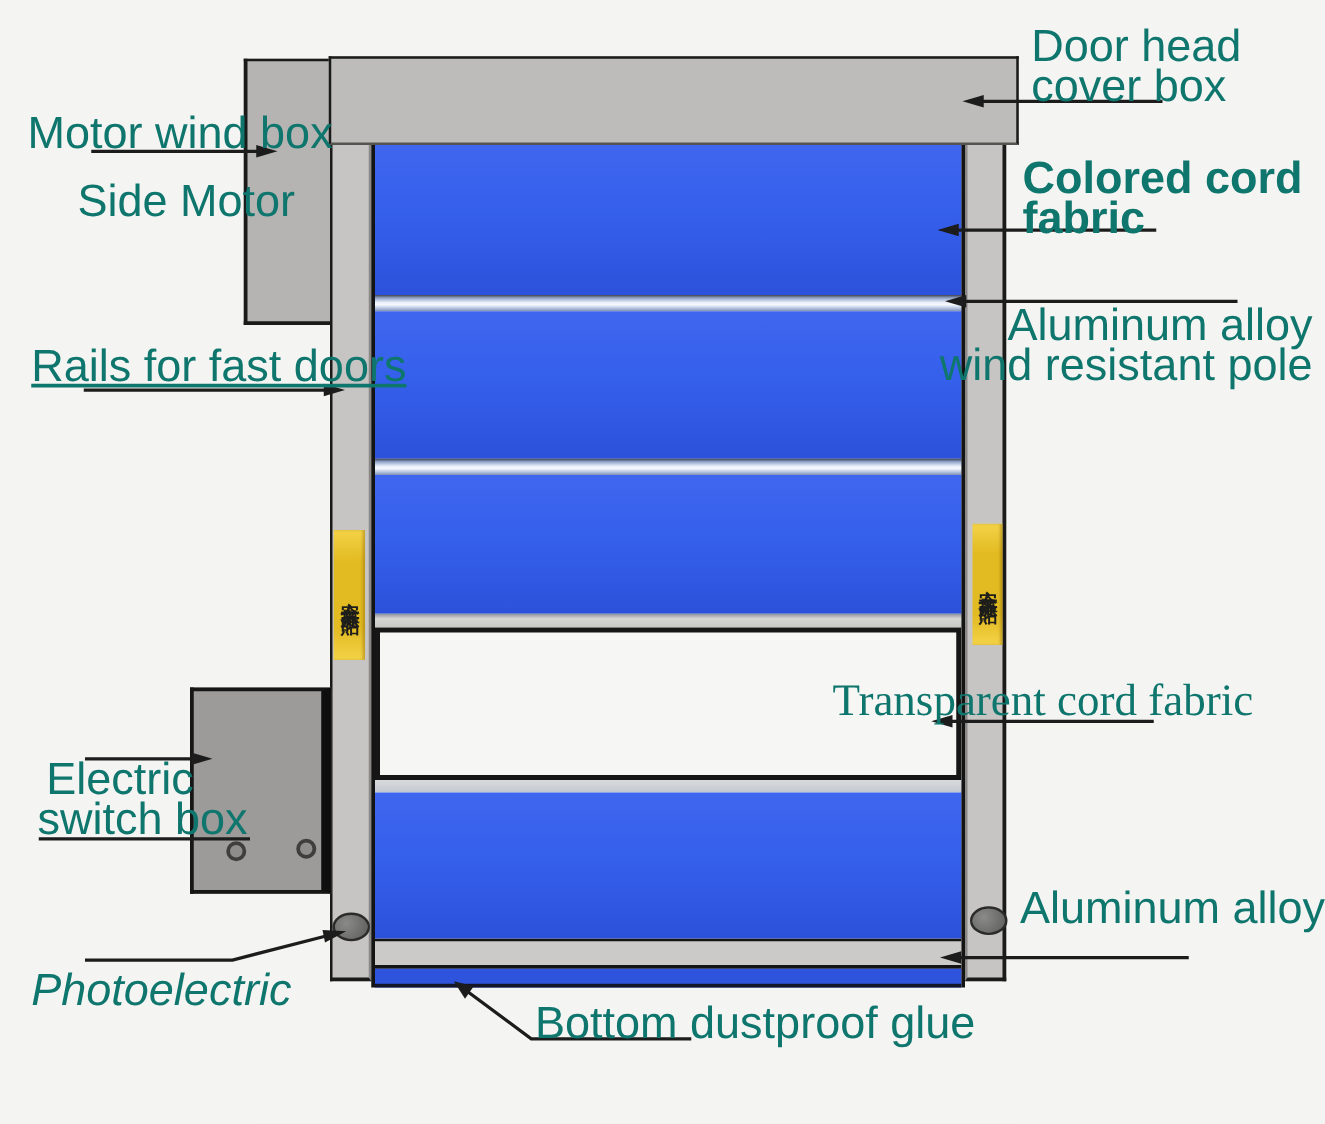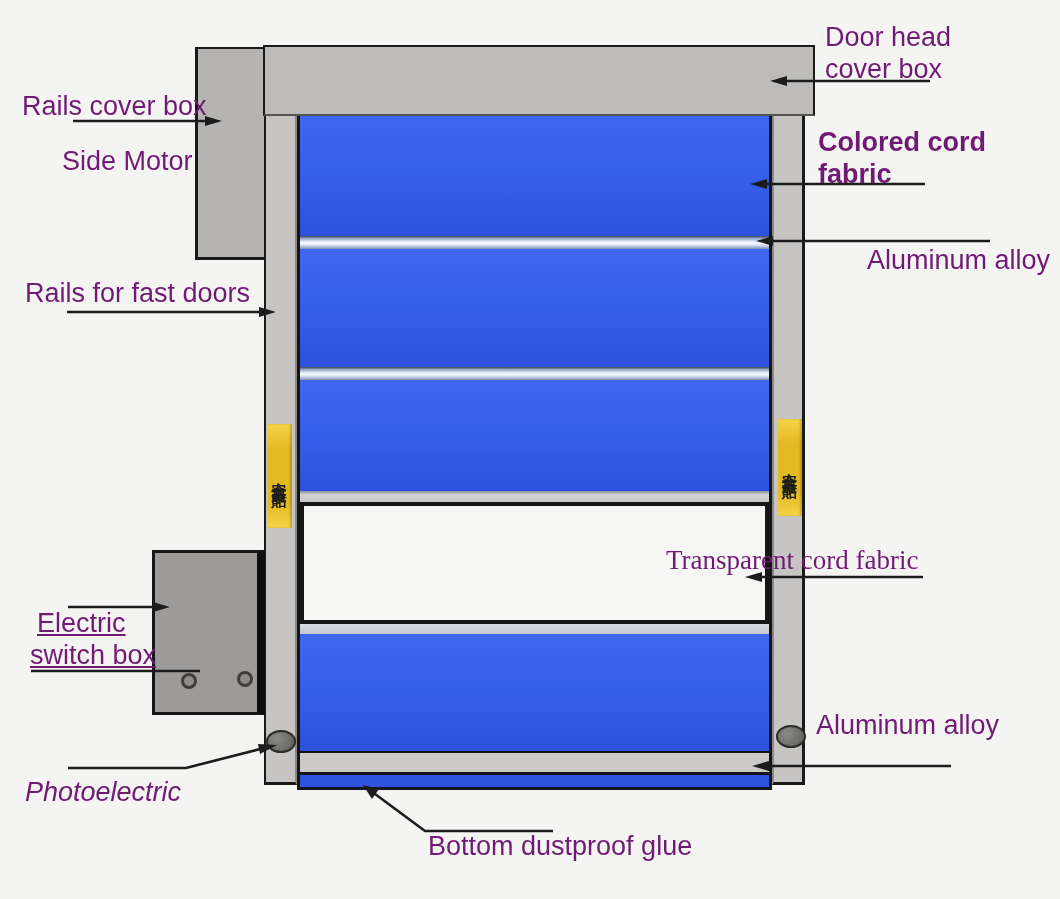--- a/index.html
+++ b/index.html
@@ -42,34 +42,34 @@
   .st-right{left:778px;top:419px;width:24px;height:97px;}
 
   .switch{width:30px;height:23px;border-radius:50%;
     background:radial-gradient(circle at 35% 35%,#8a8a88,#5c5c5a);border:2px solid #2b2b29;}
   .sw-left{left:266px;top:730px;} .sw-right{left:776px;top:725px;}
 
   svg.overlay{position:absolute;left:0;top:0;width:1060px;height:899px;pointer-events:none;}
   svg.overlay path{stroke:#1c1c1c;stroke-width:2.6;fill:none;}
   svg.overlay polygon{fill:#1c1c1c;stroke:none;}
 
-  .lbl{position:absolute;font-size:27px;line-height:32px;color:#701a75;white-space:nowrap;}
+  .lbl{position:absolute;font-size:36px;line-height:32px;color:#0f766e;white-space:nowrap;}
   .lbl div{white-space:nowrap;}
   .l-motor{left:22px;top:90px;}
   .l-side{left:62px;top:129px;margin-top:16px;}
-  .l-rails{left:25px;top:277px;}
+  .l-rails{left:25px;top:277px;text-decoration:underline;}
   .l-doorhead{left:825px;top:21px;}
   .l-colored{left:818px;top:126px;font-weight:bold;}
   .l-wind{right:10px;top:244px;text-align:right;}
   .l-transparent{left:666px;top:544px;font-family:Liberation Serif, serif;}
-  .l-electric{left:30px;top:607px;text-decoration:underline;}
+  .l-electric{left:30px;top:607px;}
   .l-electric div:first-child{padding-left:7px;}
   .l-floorbeam{left:816px;top:711px;line-height:29px;}
   .l-photo{left:25px;top:774px;line-height:36px;font-style:italic;}
-  .l-glue{left:428px;top:802px;margin-top:28px;}
+  .l-glue{left:428px;top:802px;}
 </style>
 </head>
 <body>
 
 <div class="canvas">
 
   <div class="abs motor-box"></div>
   <div class="abs door-head"></div>
   <div class="abs rail rail-left"></div>
   <div class="abs rail rail-right"></div>
@@ -140,36 +140,37 @@
     <g>
       <path d="M760 766 H951"></path>
         <polygon points="752,766 769,761 769,771"></polygon>
     </g>
     <g>
       <path d="M553 831 H425 L371 791"></path>
         <polygon points="363,785 379,789 372,799"></polygon>
     </g>
   </svg>
 
-  <div class="lbl l-motor">Rails cover box</div>
+  <div class="lbl l-motor">Motor wind box</div>
   <div class="lbl l-side">Side Motor</div>
   <div class="lbl l-rails">Rails for fast doors</div>
 
   <div class="lbl l-doorhead">
     <div>Door head</div>
     <div>cover box</div>
   </div>
 
   <div class="lbl l-colored">
     <div>Colored cord</div>
     <div>fabric</div>
   </div>
 
   <div class="lbl l-wind">
     <div>Aluminum alloy</div>
+    <div>wind resistant pole</div>
   </div>
 
   <div class="lbl l-transparent">Transparent cord fabric</div>
 
   <div class="lbl l-electric">
     <div>Electric</div>
     <div>switch box</div>
   </div>
 
   <div class="lbl l-floorbeam">

